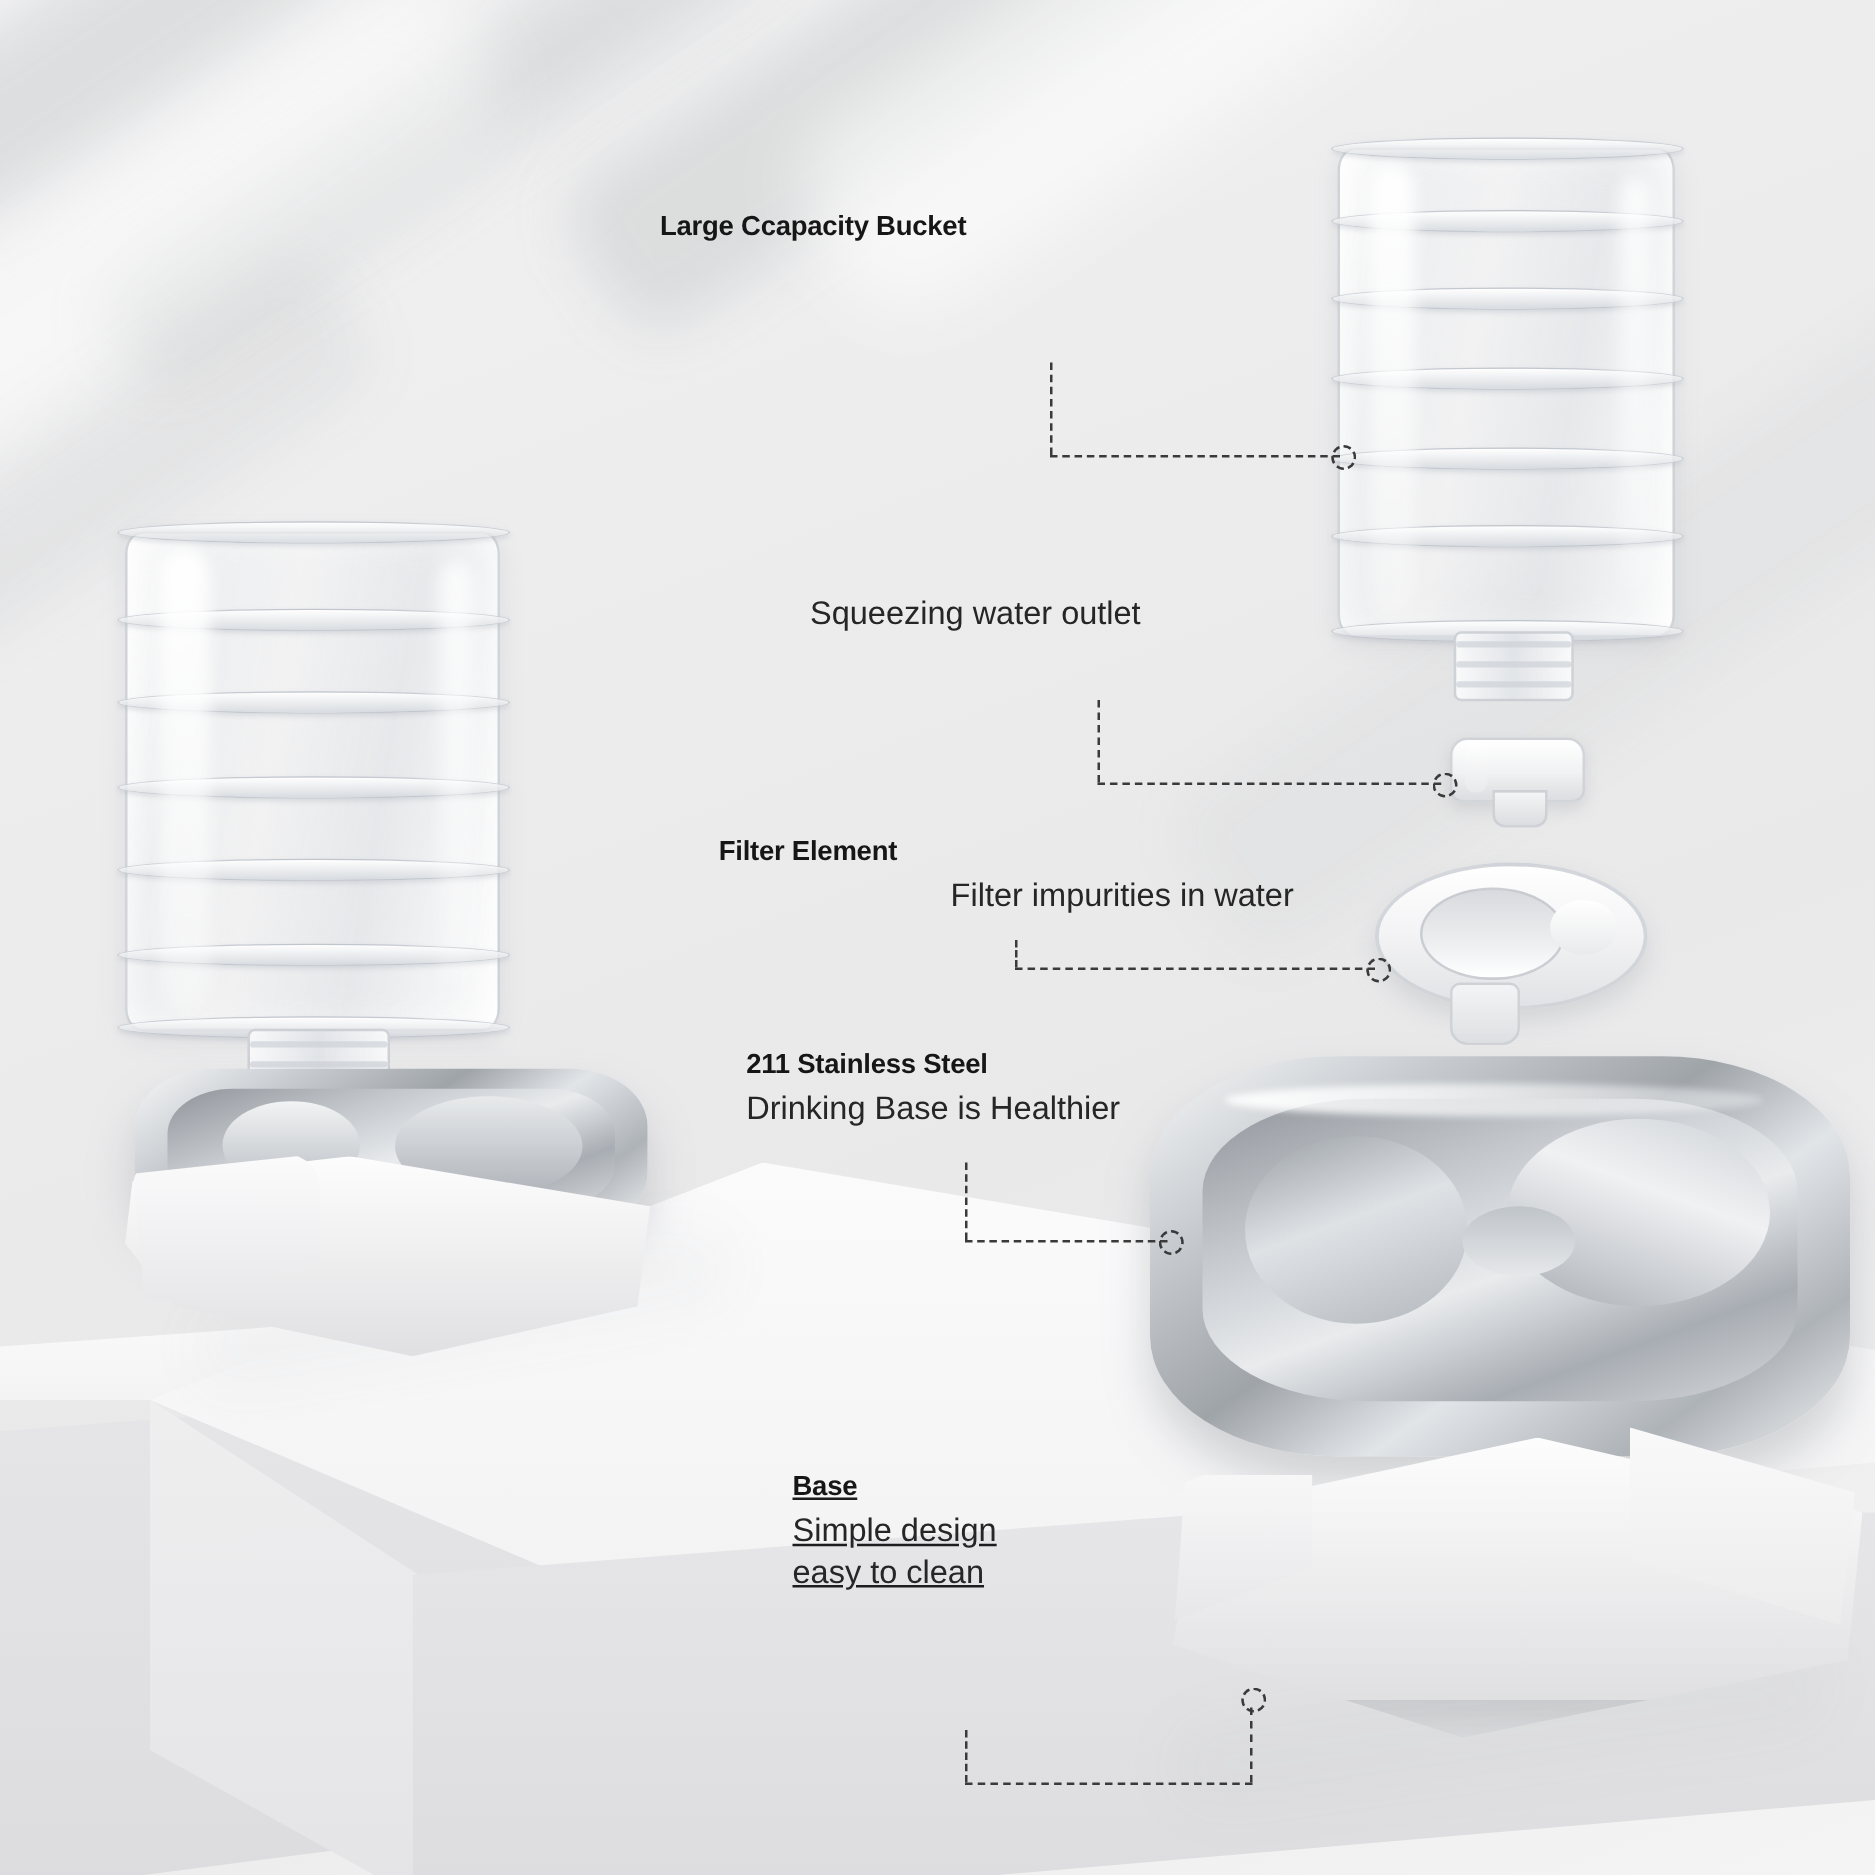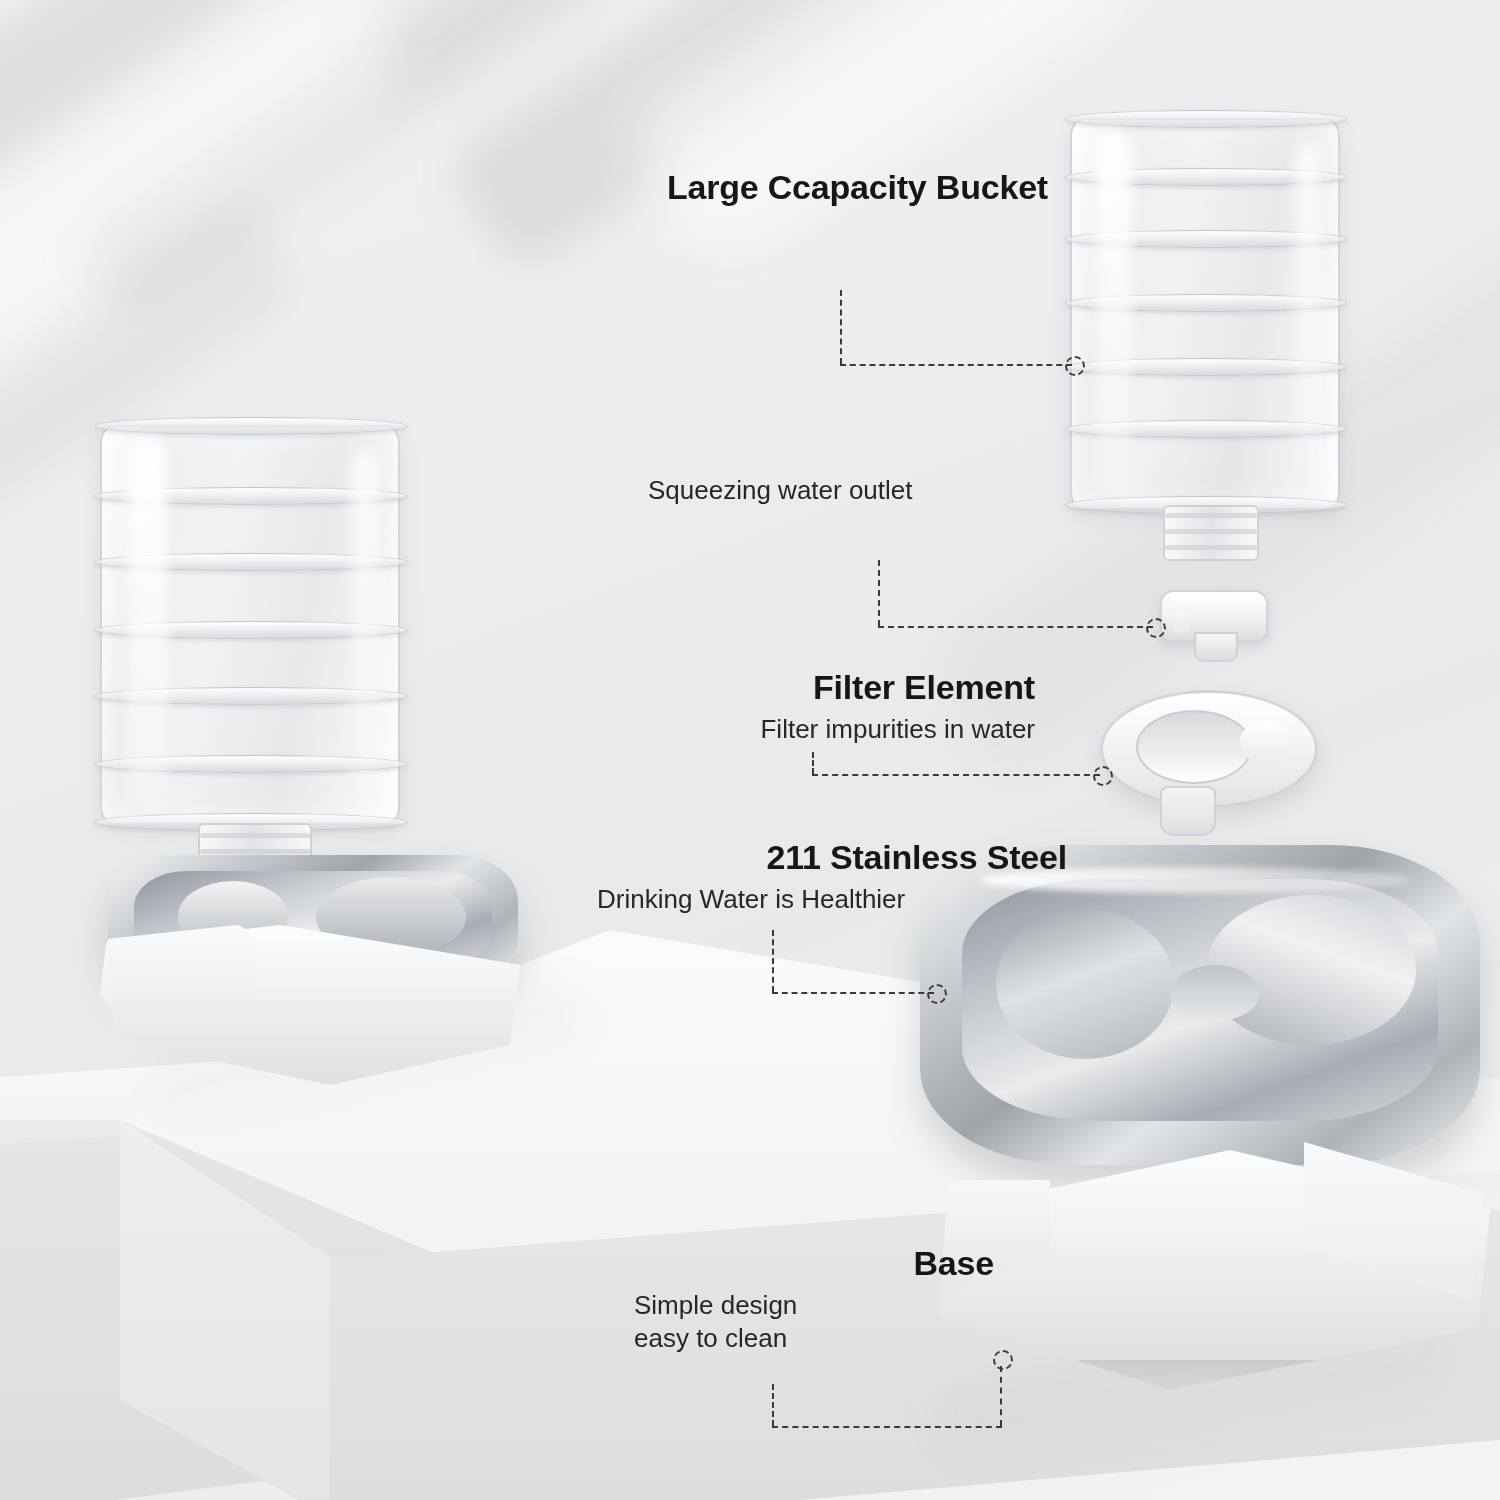--- a/index.html
+++ b/index.html
@@ -133,26 +133,25 @@
   }
   .base-block {
     position: absolute;
     background: linear-gradient(180deg,#fdfdfd 0%, #f0f0f1 45%, #e0e0e2 100%);
     box-shadow: 0 18px 30px rgba(150,152,158,0.30);
   }
 
   
   .callout { position: absolute; }
   .callout .title {
-    font-size: 34px;
+    font-size: 22px;
     font-weight: 700;
     letter-spacing: -0.2px;
     color: #161616;
     white-space: nowrap;
-    text-align: right;
   }
   .callout .desc {
     margin-top: 6px;
     font-size: 26px;
     line-height: 1.28;
     color: #262626;
   }
 
   
   .leader { position: absolute; }
@@ -308,30 +307,30 @@
   <div class="desc" style="white-space:pre-line;text-align:right;">Filter impurities in water</div>
 </div>
 <div class="leader" style="left:812px; top:752px; width:310px; height:40px;">
   <div class="v" style="left:0; top:0; height:22px;"></div>
   <div class="h" style="left:0; top:22px; width:288px;"></div>
   <div class="dot" style="left:281px; top:14px;"></div>
 </div>
 
 <div class="callout" style="left:597px; top:838px; width:470px;">
   <div class="title">211 Stainless Steel</div>
-  <div class="desc" style="white-space:pre-line;">Drinking Water is Healthier</div>
+  <div class="desc" style="white-space:pre-line;">Drinking Base is Healthier</div>
 </div>
 <div class="leader" style="left:772px; top:930px; width:180px; height:80px;">
   <div class="v" style="left:0; top:62px; height:0;"></div>
   <div class="v" style="left:0; top:0; height:62px;"></div>
   <div class="h" style="left:0; top:62px; width:162px;"></div>
   <div class="dot" style="left:155px; top:54px;"></div>
 </div>
 
-<div class="callout" style="left:634px; top:1244px; width:360px;">
+<div class="callout" style="left:634px; top:1176px; width:360px;text-decoration:underline;">
   <div class="title">Base</div>
   <div class="desc" style="white-space:pre-line;">Simple design
 easy to clean</div>
 </div>
 <div class="leader" style="left:772px; top:1340px; width:250px; height:90px;">
   <div class="v" style="left:0; top:44px; height:42px;"></div>
   <div class="h" style="left:0; top:86px; width:230px;"></div>
   <div class="v" style="left:228px; top:26px; height:60px;"></div>
   <div class="dot" style="left:221px; top:10px;"></div>
 </div>

